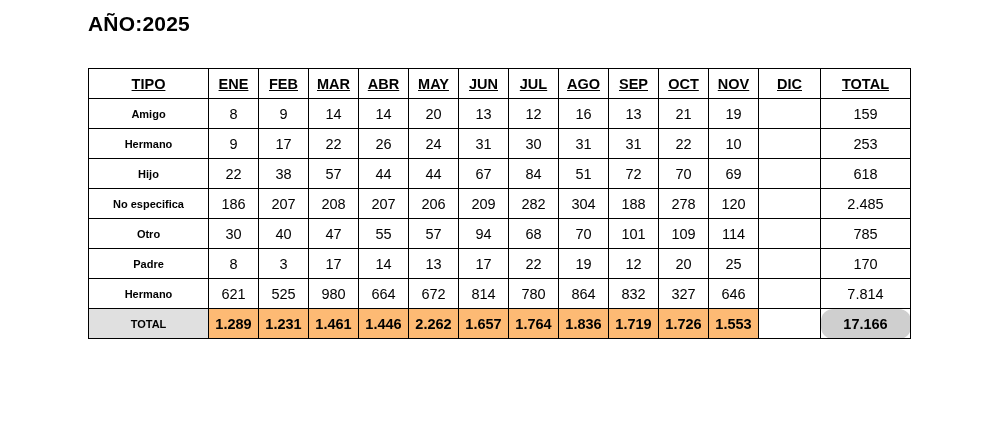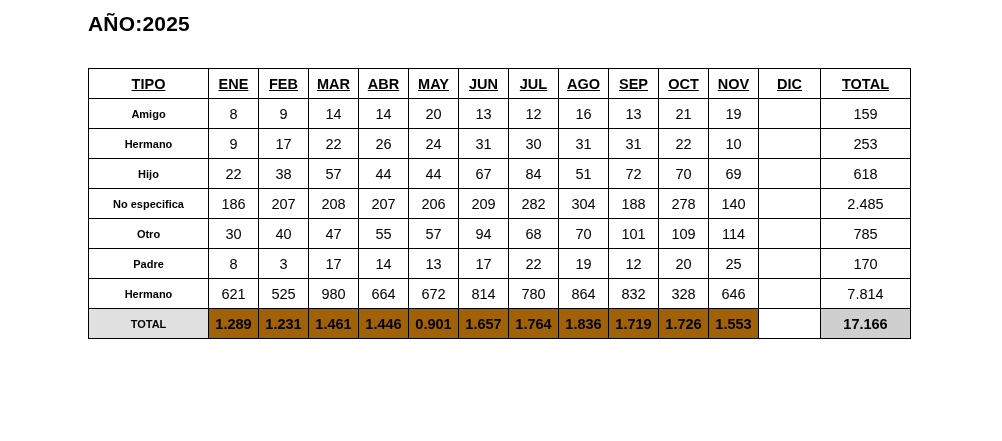--- a/index.html
+++ b/index.html
@@ -60,34 +60,35 @@
   col.c-tot  { width: 90px; }
 
   td.rowlabel {
     text-align: left;
     font-weight: bold;
     padding-left: 6px;
     font-size: 11px;
   }
   tr.total-row td {
     font-weight: bold;
-    background: #a16207;
+    background: #fdba74;
   }
   tr.total-row td.rowlabel {
     text-align: center;
     background: #e0e0e0;
   }
   tr.total-row td.blank-dic {
     background: #ffffff;
   }
   td.total-col {
     background: #ffffff;
   }
   tr.total-row td.total-col {
     background: #cfcfcf;
+    border-radius: 12px;
   }
 </style>
 </head>
 <body>
 
 <div class="page">
 
   <div class="title">AÑO:2025</div>
 
   <div class="table-wrap">
@@ -180,21 +181,21 @@
           <td>186</td>
           <td>207</td>
           <td>208</td>
           <td>207</td>
           <td>206</td>
           <td>209</td>
           <td>282</td>
           <td>304</td>
           <td>188</td>
           <td>278</td>
-          <td>140</td>
+          <td>120</td>
           <td></td>
           <td class="total-col">2.485</td>
         </tr>
         <tr>
           <td class="rowlabel">Otro</td>
           <td>30</td>
           <td>40</td>
           <td>47</td>
           <td>55</td>
           <td>57</td>
@@ -227,32 +228,32 @@
           <td class="rowlabel">Hermano</td>
           <td>621</td>
           <td>525</td>
           <td>980</td>
           <td>664</td>
           <td>672</td>
           <td>814</td>
           <td>780</td>
           <td>864</td>
           <td>832</td>
-          <td>328</td>
+          <td>327</td>
           <td>646</td>
           <td></td>
           <td class="total-col">7.814</td>
         </tr>
         <tr class="total-row">
           <td class="rowlabel">TOTAL</td>
           <td>1.289</td>
           <td>1.231</td>
           <td>1.461</td>
           <td>1.446</td>
-          <td>0.901</td>
+          <td>2.262</td>
           <td>1.657</td>
           <td>1.764</td>
           <td>1.836</td>
           <td>1.719</td>
           <td>1.726</td>
           <td>1.553</td>
           <td class="blank-dic"></td>
           <td class="total-col">17.166</td>
         </tr>
       </tbody>

